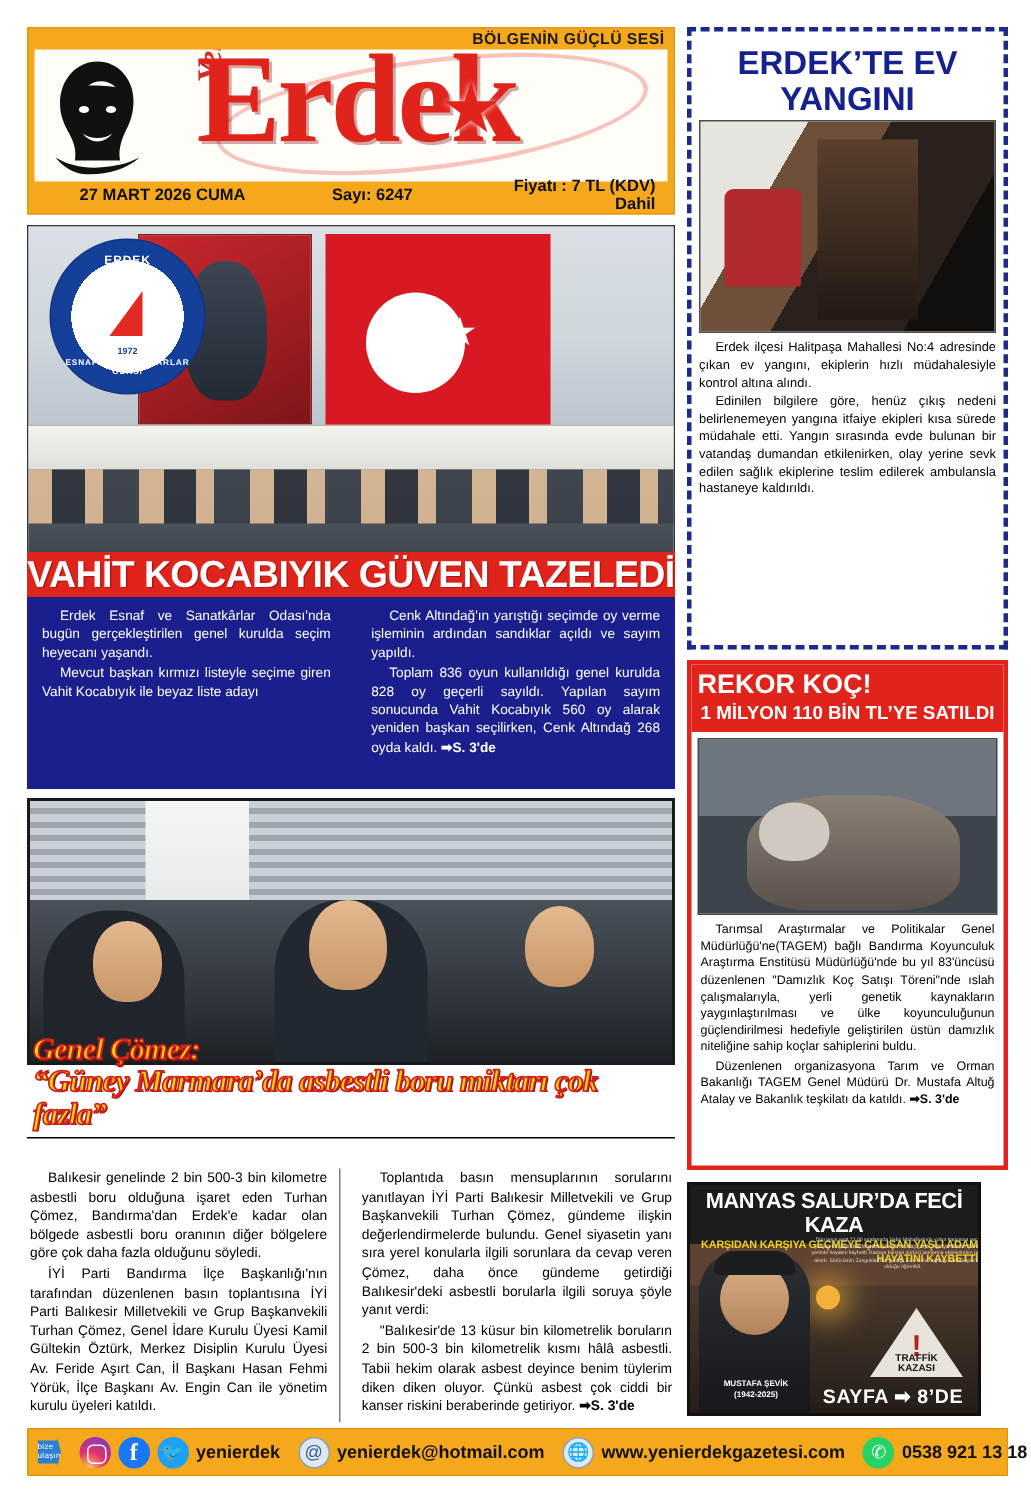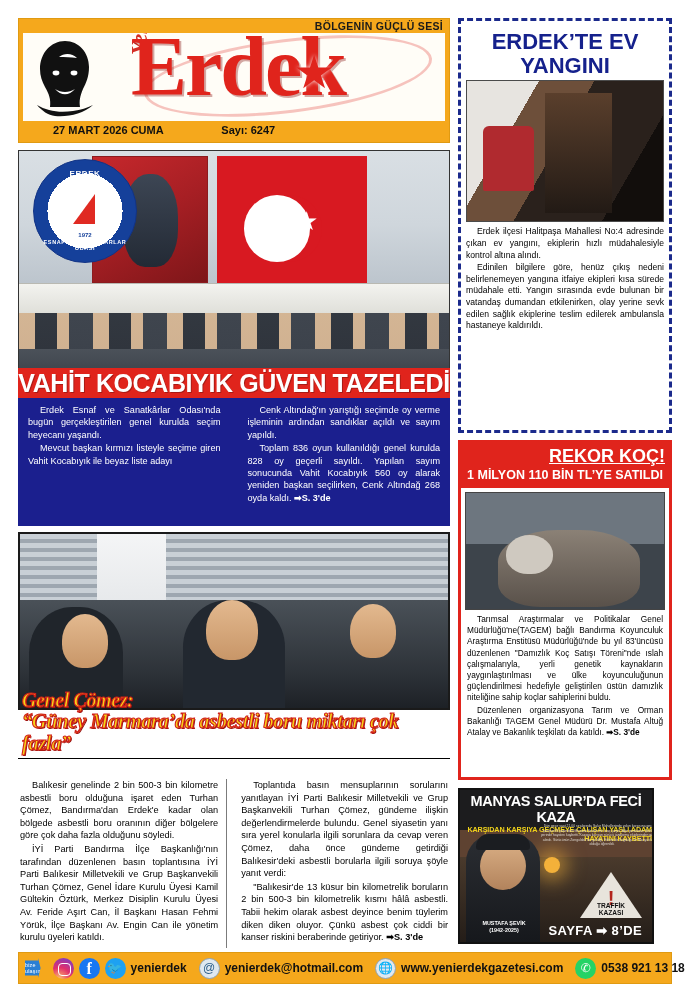--- a/index.html
+++ b/index.html
@@ -246,21 +246,21 @@
     text-indent:11px; color:#000; margin-bottom:1px;
   }
 
   .ram-box{
     position:absolute; left:458px; top:440px; width:214px; height:340px;
     border:3px solid #e0241c; background:#fff;
   }
   .ram-head{
     background:#e0241c; color:#fff; padding:4px 4px 6px;
   }
-  .ram-head .t1{ font-size:18px; font-weight:bold; text-align:right; line-height:1.05;text-decoration:underline;}
+  .ram-head .t1{ font-size:18px; font-weight:bold; text-align:left; line-height:1.05;}
   .ram-head .t2{ font-size:12.5px; font-weight:bold; text-align:center; line-height:1.12; margin-top:2px;}
   .ram-photo{
     height:118px; margin:4px; border:1px solid #444; position:relative; overflow:hidden;
     background:linear-gradient(#6d767f 0 44%, #3d444b 44% 100%);
   }
   .ram-photo::before{
     content:""; position:absolute; left:16%; bottom:2%; width:72%; height:66%;
     border-radius:42% 42% 30% 30%;
     background:linear-gradient(#8b8176,#59514a);
   }
@@ -380,20 +380,21 @@
 
       <div class="swoosh"></div>
       <div class="mast-yeni">Yeni</div>
       <div class="mast-erdek">Erdek</div>
       <div class="mast-star">★</div>
     </div>
 
     <div class="mast-info">
       <span>27 MART 2026 CUMA</span>
       <span>Sayı: 6247</span>
+      <span>Fiyatı : 7 TL  (KDV) Dahil</span>
     </div>
   </div>
 
   <div class="lead-photo">
     <div class="ls-hall"></div>
     <div class="ls-portrait"></div>
     <div class="ls-flag"></div>
     <div class="ls-table"></div>
     <div class="ls-people"></div>
     <div class="ls-logo">

